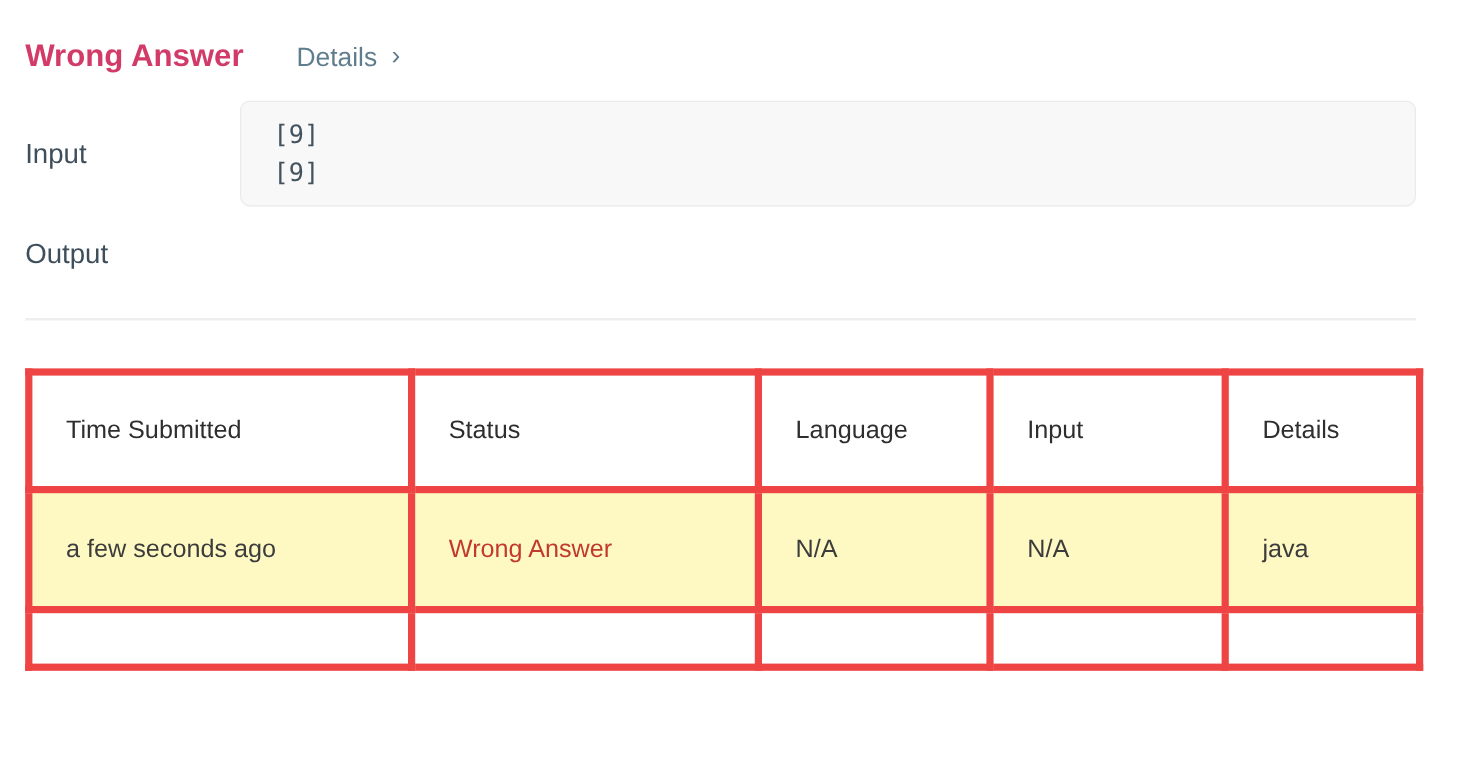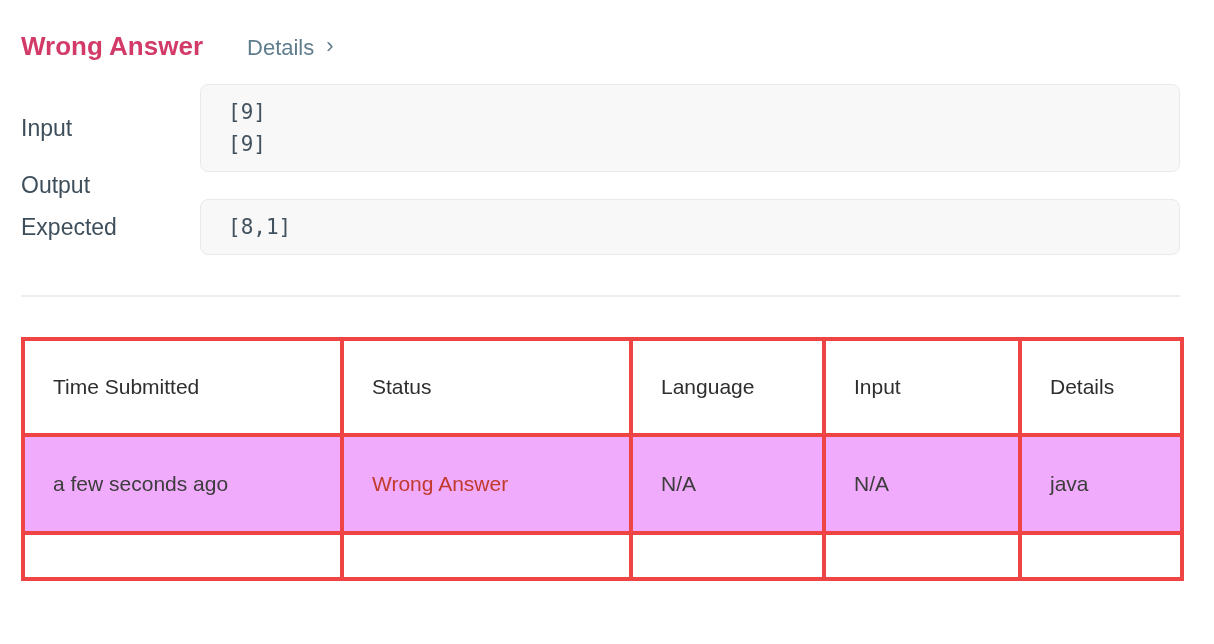--- a/index.html
+++ b/index.html
@@ -19,21 +19,21 @@
   }
   .details-link {
     font-size: 22px; color: #5f7d8c; text-decoration: none;
     display: inline-flex; align-items: flex-start; gap: 12px; cursor: pointer;
   }
   .details-link .chev { font-size: 22px; line-height: 22px; }
 
   
   .field-row { display: flex; align-items: center; }
   .field-row.first { margin-top: 23px; }
-  .field-row + .field-row { }
+  .field-row + .field-row { margin-top: 26px; }
   .field-label {
     width: 179px; flex: 0 0 179px;
     font-size: 23px; color: #3e4e5a;
   }
   .field-box {
     flex: 1 1 auto;
     background: #f8f8f8;
     border: 1px solid #eaeaea;
     border-radius: 8px;
     padding: 11px 27px;
@@ -50,29 +50,29 @@
     border-top: 2px solid #eeeeee; height: 0;
   }
 
   
   .submissions-table {
     margin-top: 40px; width: 100%;
     border-collapse: collapse; table-layout: fixed;
     font-size: 21px;
   }
   .submissions-table th, .submissions-table td {
-    border: 4px solid #ef4444; text-align: left;
+    border: 6px solid #ef4444; text-align: left;
     overflow: hidden; white-space: nowrap;
   }
   .submissions-table th {
     background: #ffffff; color: #2e2e2e; font-weight: 400;
     padding: 34px 28px;
   }
   .submissions-table td {
-    background: #f0abfc; color: #3c3c3c;
+    background: #fef9c3; color: #3c3c3c;
     padding: 35px 28px;
   }
   .submissions-table tr.partial-row td {
     background: #ffffff; height: 42px; padding: 0;
   }
   .status-error-link { color: #c13a2d; text-decoration: none; cursor: pointer; }
 </style>
 </head>
 <body>
 
@@ -89,24 +89,20 @@
   <div class="field-row first">
     <div class="field-label">Input</div>
     <div class="field-box">[9]
 [9]</div>
   </div>
 
   <div class="field-row">
     <div class="field-label">Output</div>
   </div>
 
-  <div class="field-row">
-    <div class="field-label">Expected</div>
-    <div class="field-box">[8,1]</div>
-  </div>
 
   <hr class="section-divider">
 
   <table class="submissions-table">
     <colgroup>
       <col style="width:319px">
       <col style="width:289px">
       <col style="width:193px">
       <col style="width:196px">
       <col style="width:162px">

